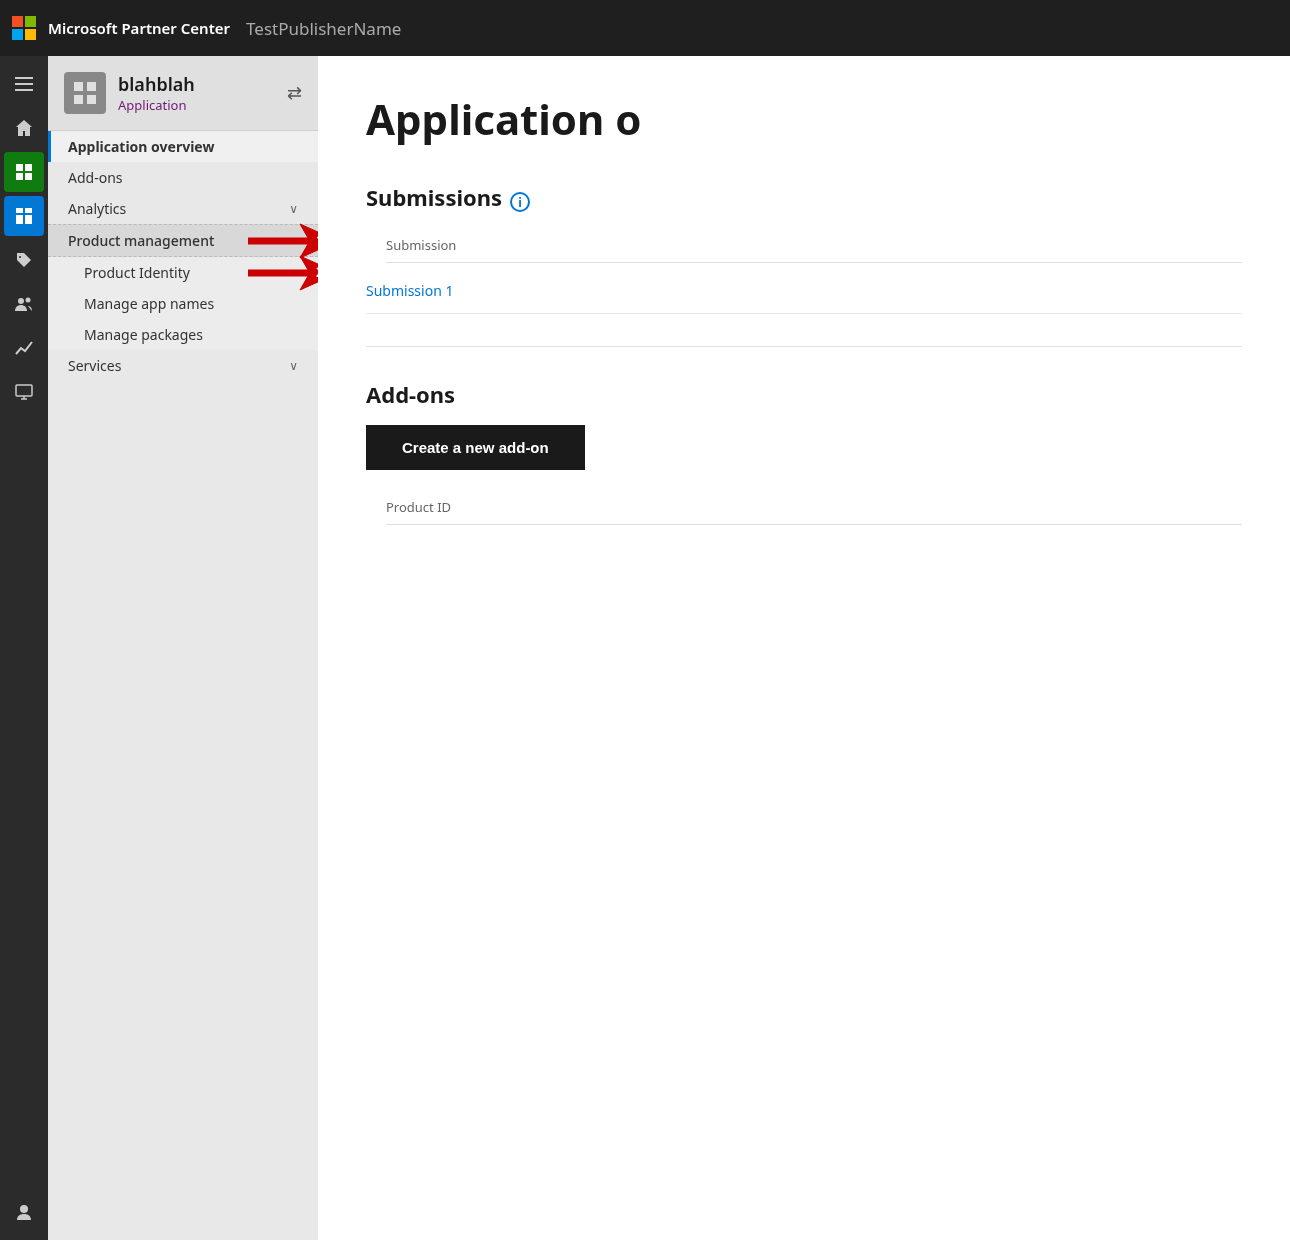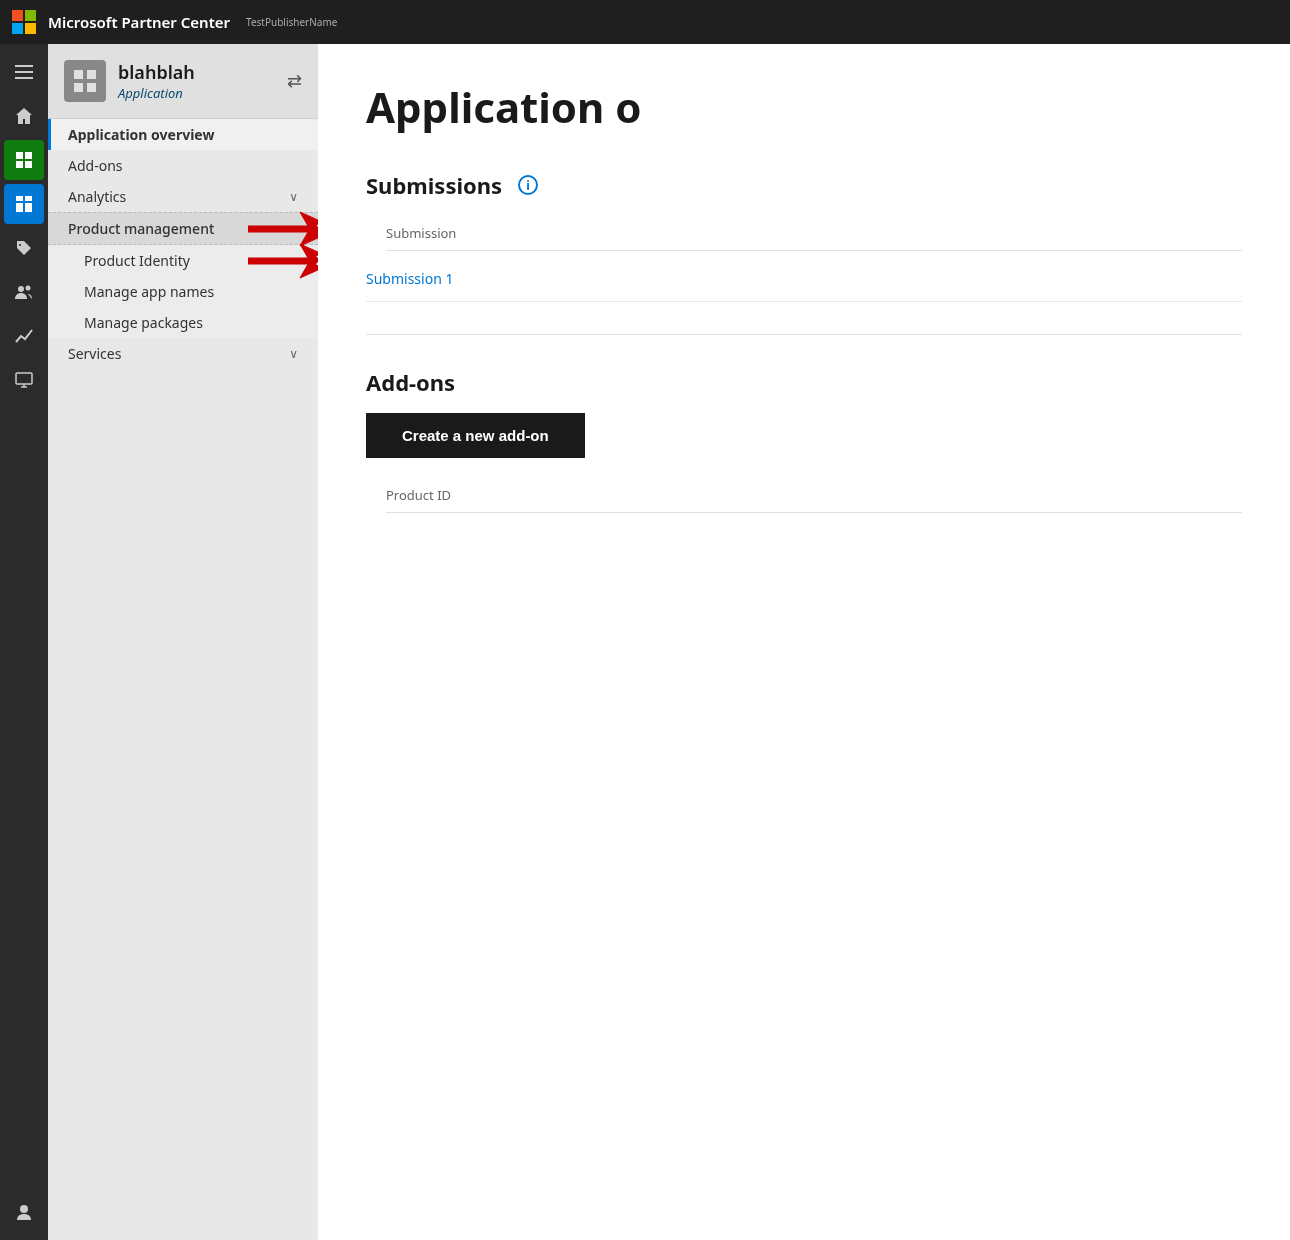--- a/index.html
+++ b/index.html
@@ -1,21 +1,21 @@
 <!DOCTYPE html>
 <html><head>
   <meta charset="utf-8">
   <style>
     * { margin: 0; padding: 0; box-sizing: border-box; }
     body { font-family: 'Segoe UI', system-ui, sans-serif; background: #f5f5f5; display: flex; flex-direction: column; width: 1290px; height: 1240px; overflow: hidden; }
 
     
     .topbar {
       background: #1f1f1f;
-      height: 44px;
+      height: 56px;
       display: flex;
       align-items: center;
       padding: 0 12px;
       gap: 12px;
       flex-shrink: 0;
     }
     .ms-logo {
       width: 24px;
       height: 24px;
       display: grid;
@@ -27,21 +27,21 @@
     .ms-logo-q2 { background: #7fba00; }
     .ms-logo-q3 { background: #00a4ef; }
     .ms-logo-q4 { background: #ffb900; }
     .topbar-title {
       color: #ffffff;
       font-size: 15px;
       font-weight: 600;
     }
     .topbar-subtitle {
       color: #aaaaaa;
-      font-size: 10px;
+      font-size: 17px;
       margin-left: 4px;
     }
 
     
     .main-layout {
       display: flex;
       flex: 1;
       overflow: hidden;
     }
 
@@ -109,22 +109,21 @@
       flex-shrink: 0;
     }
     .app-info { flex: 1; }
     .app-name {
       font-size: 18px;
       font-weight: 600;
       color: #1a1a1a;
     }
     .app-type {
       font-size: 13px;
-      color: #0c4a6e;
-      font-style: italic;
+      color: #701a75;
     }
     .app-switch-btn {
       font-size: 18px;
       color: #555555;
       cursor: pointer;
       background: none;
       border: none;
     }
 
     
@@ -171,22 +170,22 @@
       margin-bottom: 40px;
       line-height: 1.1;
     }
 
     
     .section-title {
       font-size: 22px;
       font-weight: 700;
       color: #1a1a1a;
       display: flex;
-      align-items: center;
-      gap: 16px;
+      align-items: flex-end;
+      gap: 8px;
       margin-bottom: 16px;
     }
     .info-icon {
       width: 20px;
       height: 20px;
       border: 2px solid #0078d4;
       border-radius: 50%;
       display: inline-flex;
       align-items: center;
       justify-content: center;

